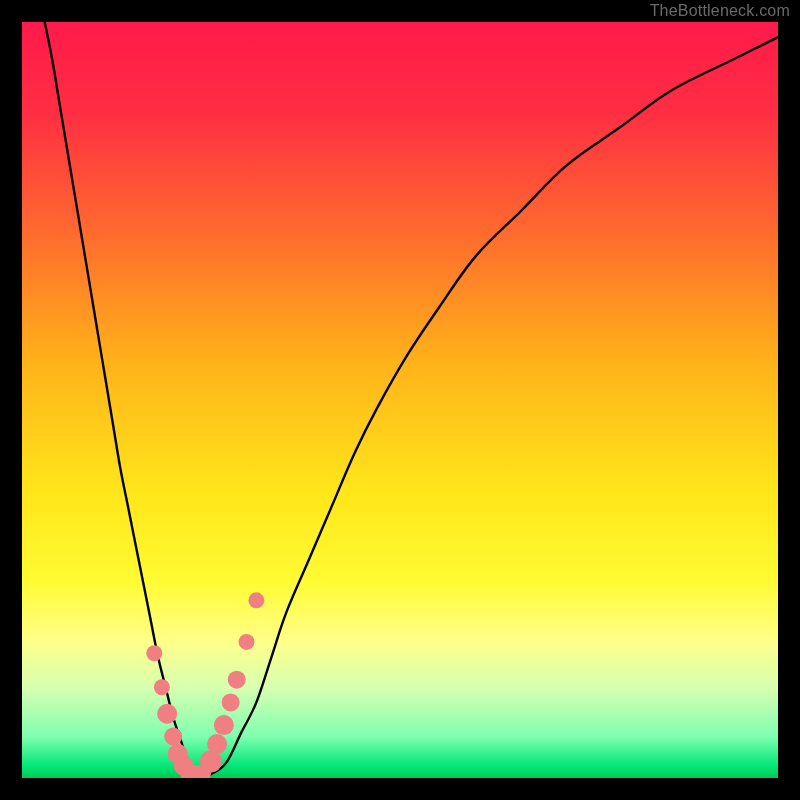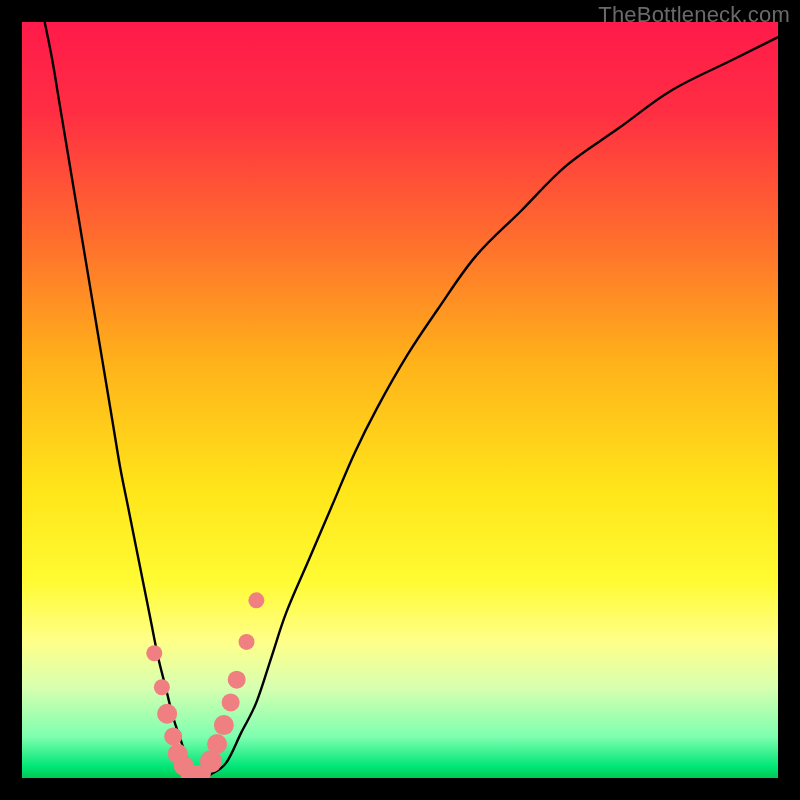--- a/index.html
+++ b/index.html
@@ -22,21 +22,21 @@
     top: 22px;
     width: 756px;
     height: 756px;
     overflow: hidden;
   }
   .watermark {
     position: absolute;
     top: 2px;
     right: 10px;
     color: #6a6a6a;
-    font-size: 22px;
+    font-size: 16px;
     letter-spacing: 0.2px;
     user-select: none;
   }
   svg {
     position: absolute;
     inset: 0;
   }
 </style>
 </head>
 <body>

